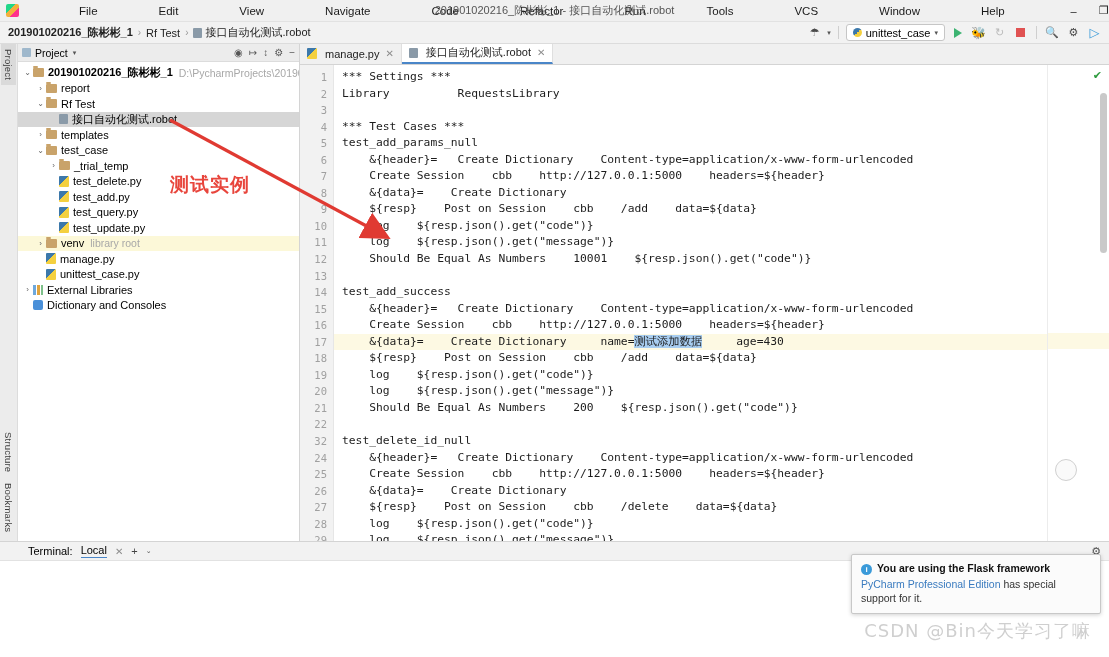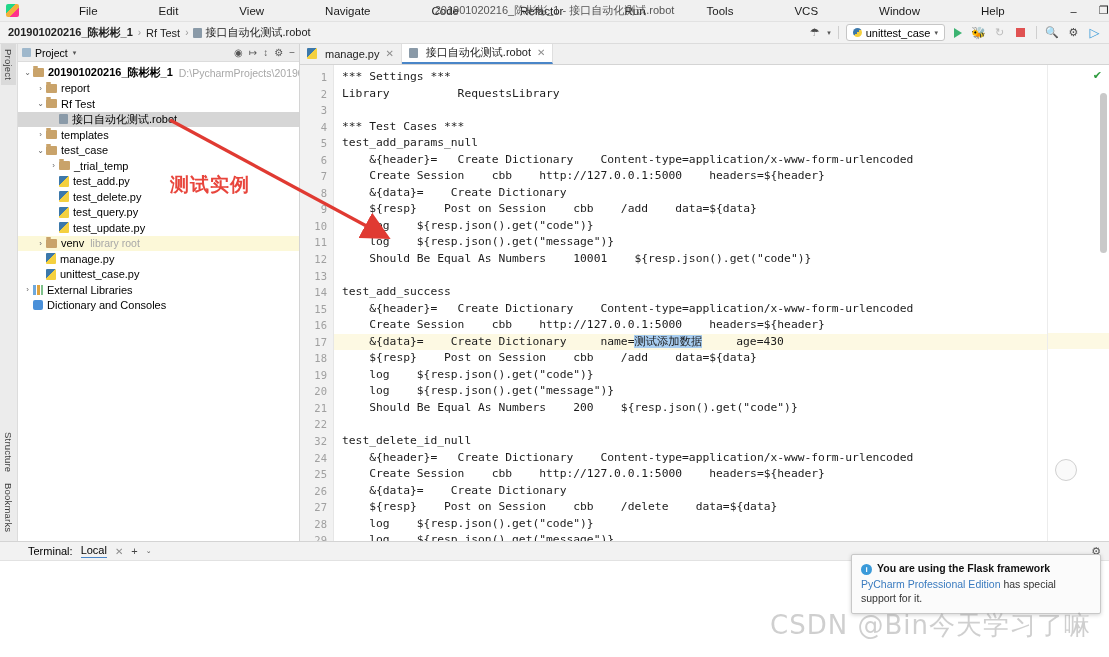--- a/index.html
+++ b/index.html
@@ -179,21 +179,21 @@
   #notif .lnk { color:#3a7bbf;text-align:center; }
   #notif .ibadge {
     width:11px;height:11px;border-radius:50%;background:#3a9ad9;color:#fff;
     font-size:8px;display:inline-flex;align-items:center;justify-content:center;
     margin-right:5px;vertical-align:0px;font-weight:bold;
   }
 
   
   #watermark {
     position:absolute; right:18px; bottom:14px; z-index:12;
-    font-size:26px; color:rgba(140,140,140,.42); white-space:nowrap;
+    font-size:18px; color:rgba(140,140,140,.42); white-space:nowrap;
     font-family:"DejaVu Sans",sans-serif; pointer-events:none; letter-spacing:1px;
   }
 </style>
 </head>
 <body>
 
 <div id="titlebar">
   <div id="app-logo"></div>
   <div class="menu-item">File</div>
   <div class="menu-item">Edit</div>
@@ -304,26 +304,26 @@
           <span class="nlabel">test_case</span>
         </div>
         <div class="node" style="padding-left: 30px;">
           <span class="arrow">›</span>
           <span class="fold"></span>
           <span class="nlabel">_trial_temp</span>
         </div>
         <div class="node" style="padding-left: 30px;">
           <span class="arrow"></span>
           <span class="pyfile"></span>
+          <span class="nlabel">test_delete.py</span>
+        </div>
+        <div class="node" style="padding-left: 30px;">
+          <span class="arrow"></span>
+          <span class="pyfile"></span>
           <span class="nlabel">test_add.py</span>
-        </div>
-        <div class="node" style="padding-left: 30px;">
-          <span class="arrow"></span>
-          <span class="pyfile"></span>
-          <span class="nlabel">test_delete.py</span>
         </div>
         <div class="node" style="padding-left: 30px;">
           <span class="arrow"></span>
           <span class="pyfile"></span>
           <span class="nlabel">test_query.py</span>
         </div>
         <div class="node" style="padding-left: 30px;">
           <span class="arrow"></span>
           <span class="pyfile"></span>
           <span class="nlabel">test_update.py</span>

